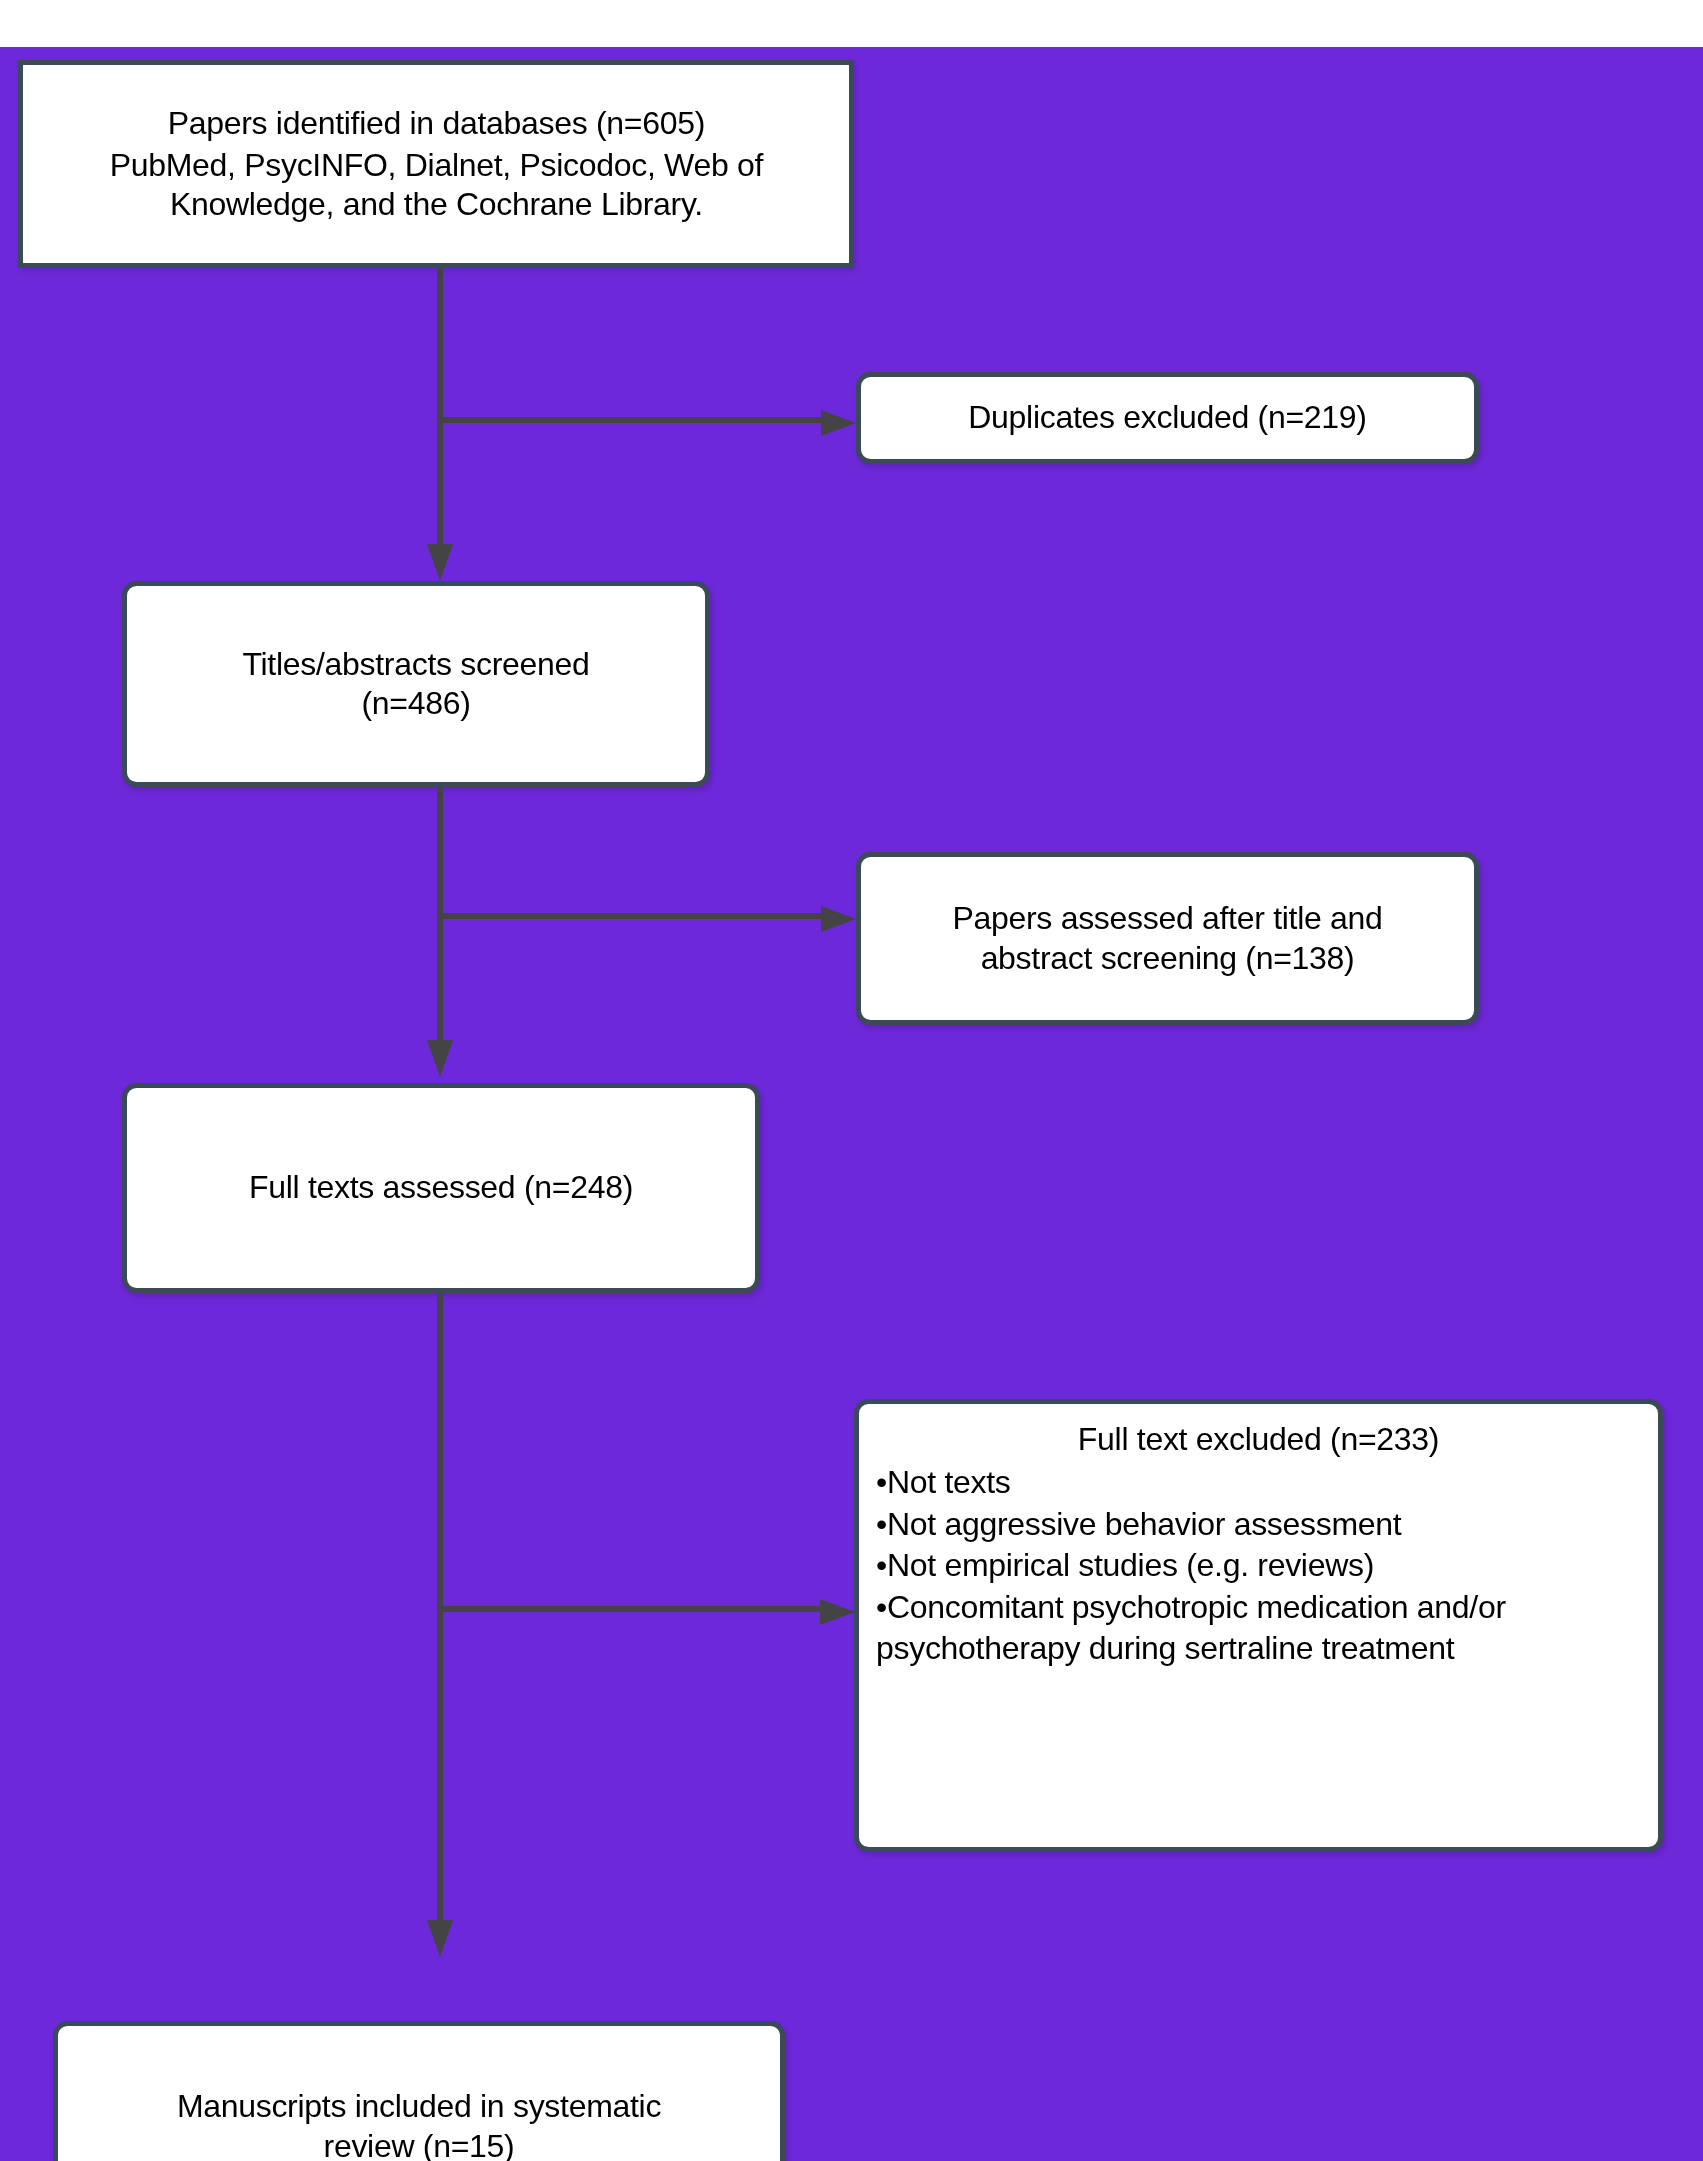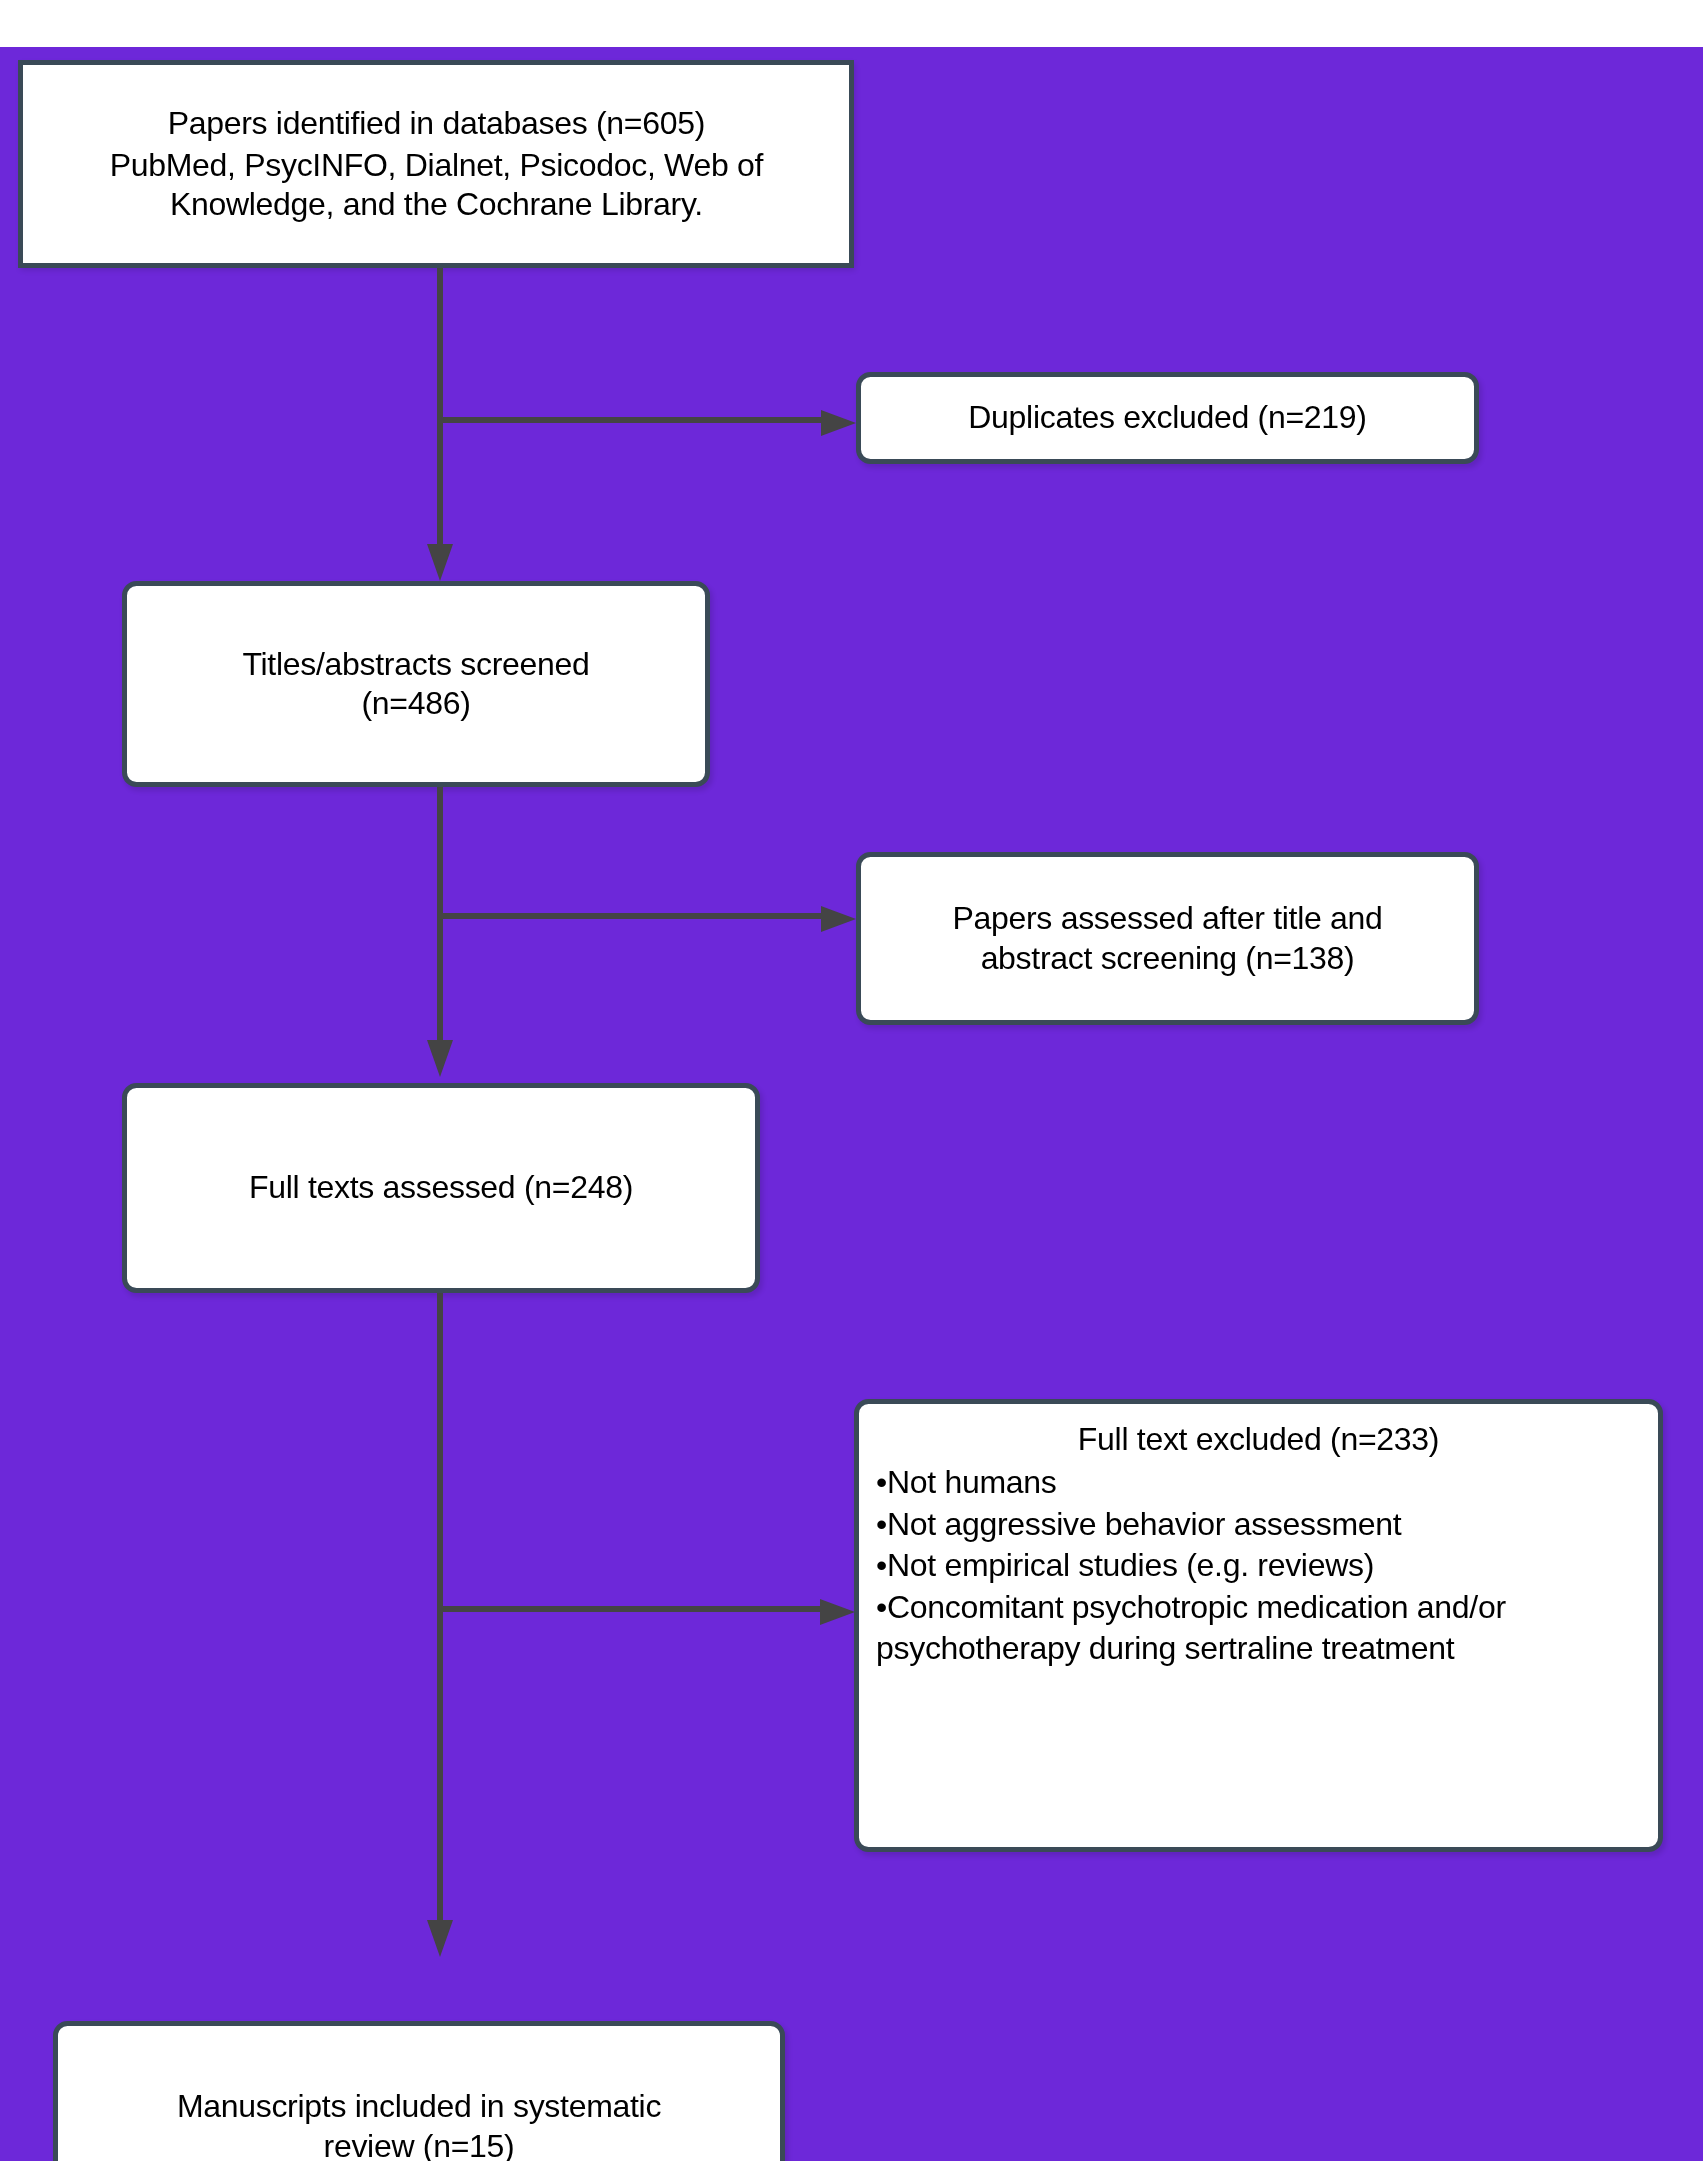--- a/index.html
+++ b/index.html
@@ -121,21 +121,21 @@
 
   <div class="vline" style="left:437px; top:1246px; height:630px;"></div>
   <div class="arrow-down" style="left:427px; top:1873px;"></div>
 
   <div class="hline" style="left:437px; top:1559px; width:384px;"></div>
   <div class="arrow-right" style="left:820px; top:1552px;"></div>
 
   <div class="node rounded" style="left:854px; top:1352px; width:809px; height:453px; justify-content:flex-start; padding:15.6px 0 0 0;">
     <div class="line" style="padding:0 8px;">Full text excluded (n=233)</div>
     <div class="bullets">
-      <div class="bullet">•Not humans</div>
+      <div class="bullet">•Not texts</div>
       <div class="bullet">•Not aggressive behavior assessment</div>
       <div class="bullet">•Not empirical studies (e.g. reviews)</div>
       <div class="bullet">•Concomitant psychotropic medication and/or psychotherapy during sertraline treatment</div>
     </div>
   </div>
 
   <div class="node rounded" style="left:53px; top:1974px; width:732px; height:211px; padding:0 36px;">
     <div class="line">Manuscripts included in systematic</div>
     <div class="line">review (n=15)</div>
   </div>

